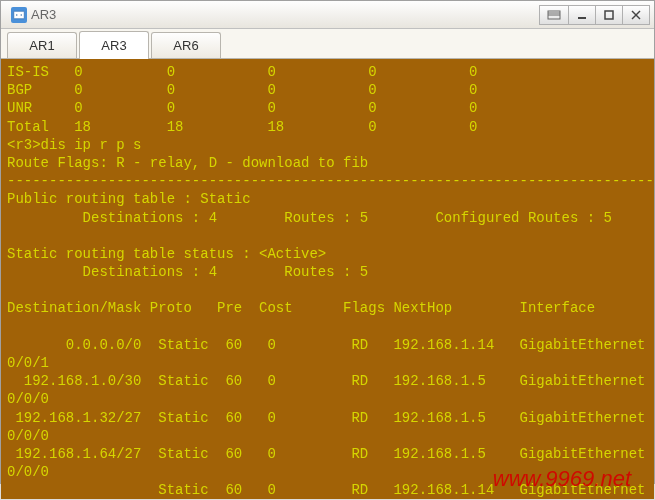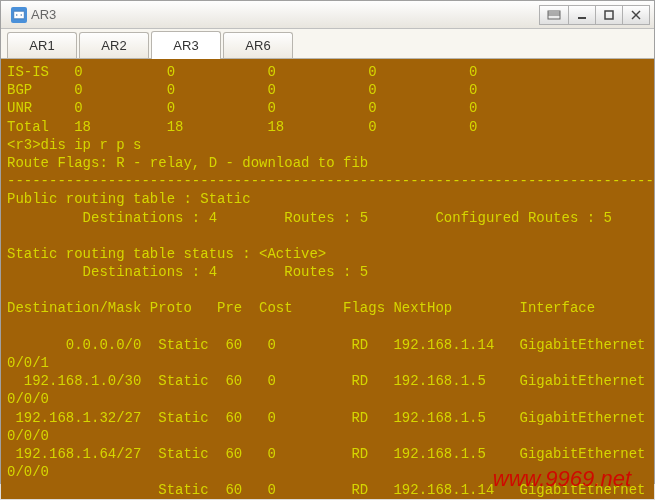--- a/index.html
+++ b/index.html
@@ -57,21 +57,20 @@
           <svg width="10" height="10">
             <line x1="1" y1="1" x2="9" y2="9" stroke="#444" stroke-width="1.5"></line>
             <line x1="9" y1="1" x2="1" y2="9" stroke="#444" stroke-width="1.5"></line>
           </svg>
         </div>
     </div>
   </div>
 
   <div class="tabbar">
     <div class="tab">AR1</div>
-    <div class="tab">AR2</div>
     <div class="tab active">AR3</div>
     <div class="tab">AR6</div>
   </div>
 
   <div class="terminal" id="term">IS-IS   0          0           0           0           0
 BGP     0          0           0           0           0
 UNR     0          0           0           0           0
 Total   18         18          18          0           0
 &lt;r3&gt;dis ip r p s
 Route Flags: R - relay, D - download to fib

